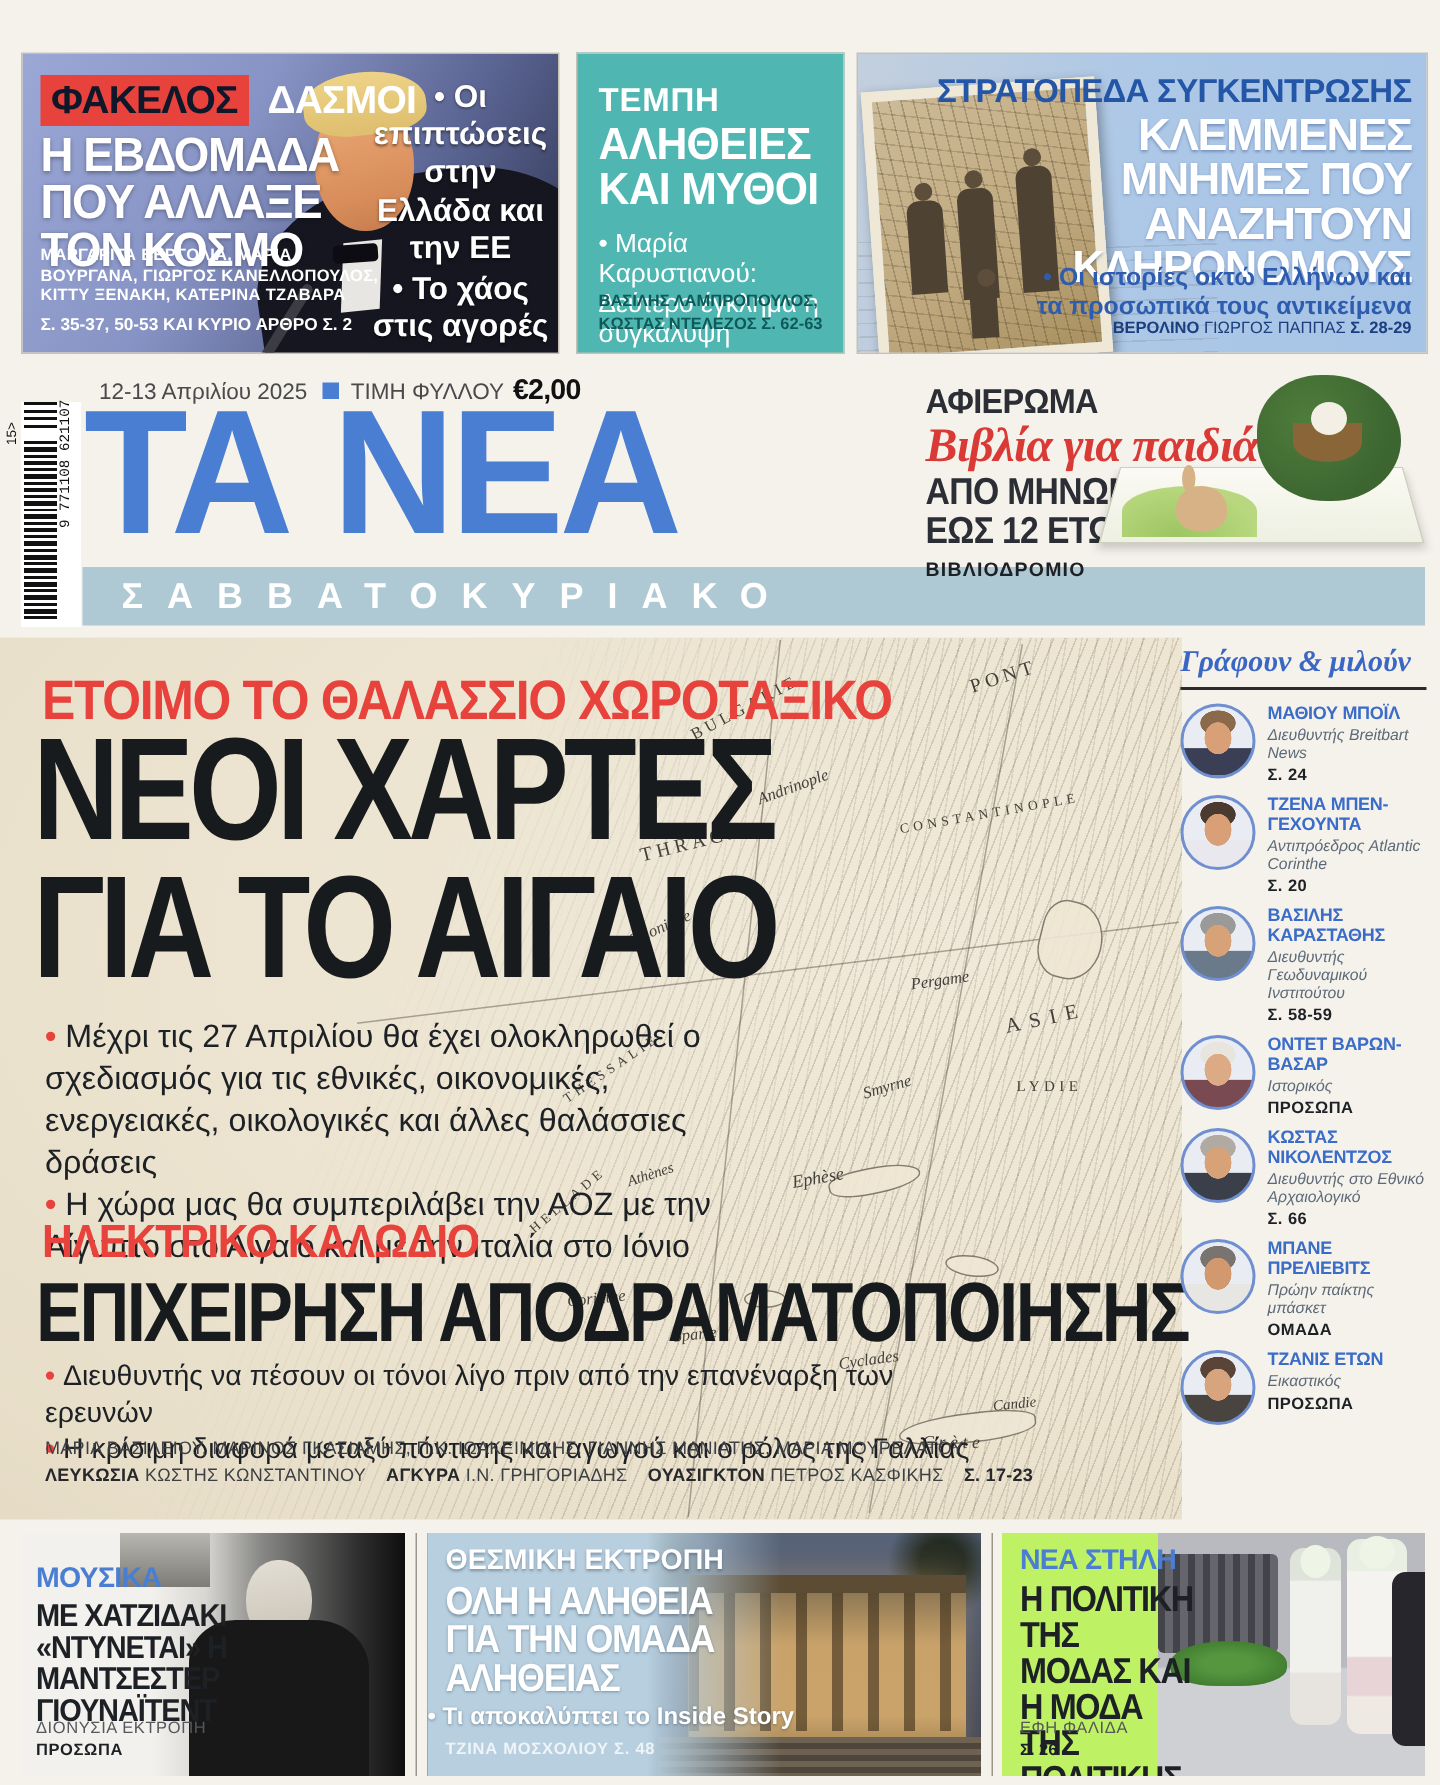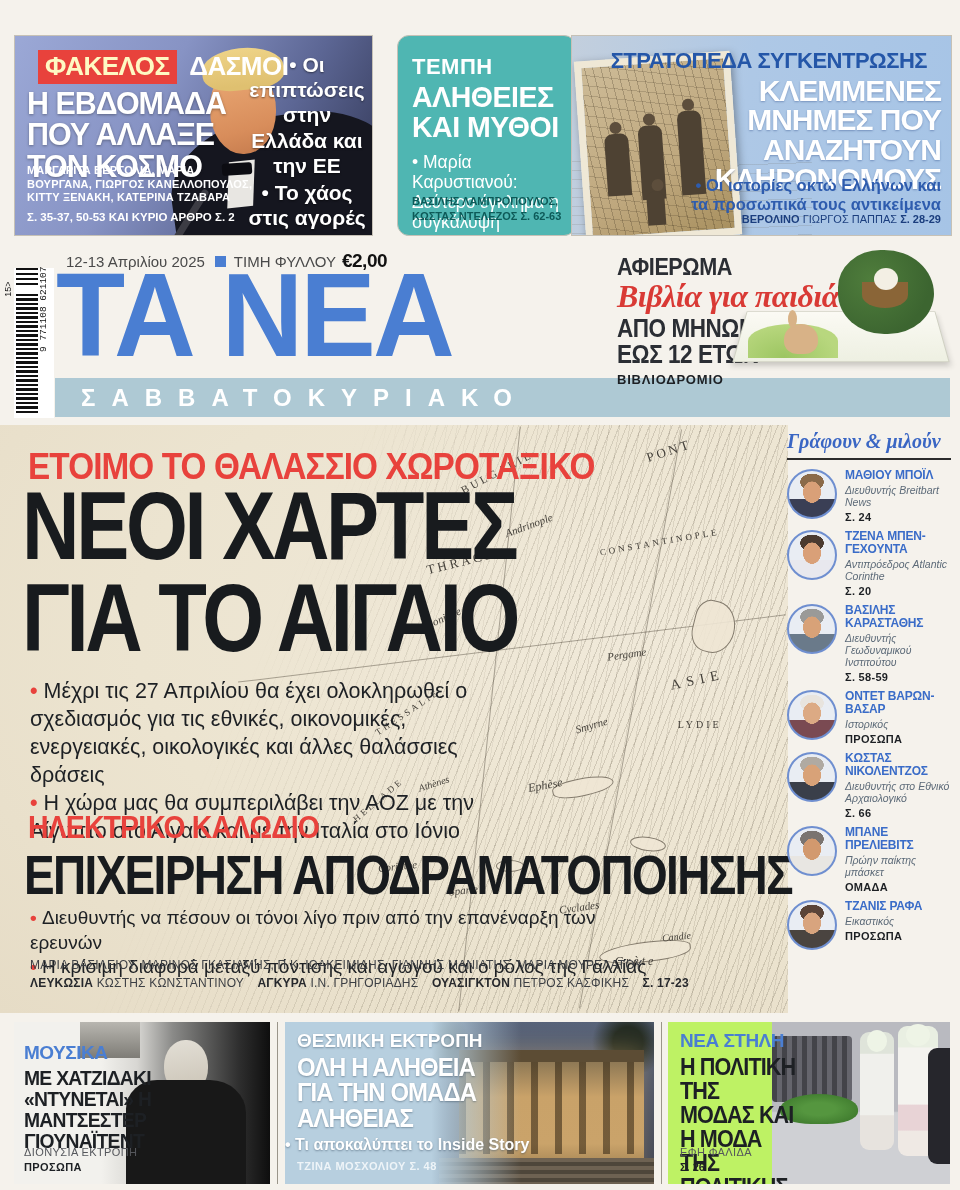--- a/index.html
+++ b/index.html
@@ -9,43 +9,43 @@
   
   .tbox{position:absolute;top:35px;height:199px;border:1px solid #c6c1b6;overflow:hidden;}
   #box-tariffs{left:14px;width:357px;background:linear-gradient(118deg,#9ba8d6 0%,#8793c4 38%,#5c6694 68%,#2e3350 100%);}
   .t-suit{position:absolute;right:-30px;bottom:-40px;width:230px;height:160px;background:#15161f;border-radius:45% 40% 0 0;transform:rotate(-8deg);}
   .t-shirt{position:absolute;right:118px;bottom:28px;width:26px;height:46px;background:#e8e6e2;transform:rotate(-6deg) skewX(-8deg);}
   .t-tie{position:absolute;right:120px;bottom:60px;width:30px;height:12px;background:#0c0c12;border-radius:3px;transform:rotate(-4deg);}
   .t-face{position:absolute;right:96px;top:30px;width:66px;height:88px;background:linear-gradient(165deg,#e8a571 15%,#d88d5b 70%,#c47a4c 100%);border-radius:46% 50% 48% 50%;}
   .t-hair{position:absolute;right:88px;top:12px;width:82px;height:42px;background:linear-gradient(180deg,#eed387 0%,#dfc070 90%);border-radius:55% 60% 40% 45%;transform:rotate(-6deg);}
   .t-mic{position:absolute;right:148px;bottom:10px;width:74px;height:7px;background:#3c3c44;transform:rotate(-58deg);border-radius:3px;}
   .kick-row{position:absolute;left:12px;top:14px;font-weight:800;font-size:26px;letter-spacing:-.5px;}
-  .kick-tag{background:#e8423c;color:#fef9c3;padding:1px 7px 2px;display:inline-block;margin-left:11px;}
+  .kick-tag{background:#e8423c;color:#0f172a;padding:1px 7px 2px;display:inline-block;}
   .kick-rest{color:#fff;margin-left:6px;}
   .hl-white{position:absolute;left:12px;top:52px;width:230px;color:#fff;font-weight:900;font-size:32px;line-height:.98;letter-spacing:-1px;transform:scaleX(.95);transform-origin:left top;text-shadow:0 1px 3px rgba(0,0,0,.35);}
   .t-bullets{position:absolute;right:4px;top:16px;width:122px;text-align:center;color:#fff;font-weight:700;font-size:21px;line-height:1.2;text-shadow:0 1px 2px rgba(0,0,0,.5);}
   .t-bullets .bl{margin-bottom:2px;}
   .t-bullets .bl::before{content:"• ";}
   .t-by{position:absolute;left:12px;bottom:30px;width:230px;color:#fff;font-weight:700;font-size:11px;line-height:1.25;letter-spacing:.2px;}
   .t-pg{position:absolute;left:12px;bottom:12px;color:#fff;font-weight:800;font-size:11.5px;}
 
-  #box-tempi{left:397px;width:177px;background:#4fb6b2;border-radius:12px;}
+  #box-tempi{left:384px;width:177px;background:#4fb6b2;}
   .tempi-kick{position:absolute;left:14px;top:18px;color:#fff;font-size:22px;font-weight:600;letter-spacing:.5px;}
   .tempi-hl{position:absolute;left:14px;top:46px;color:#fff;font-weight:900;font-size:30px;line-height:1.0;letter-spacing:-.5px;transform:scaleX(.95);transform-origin:left top;}
   .tempi-b{position:absolute;left:14px;top:116px;width:150px;color:#fff;font-size:17.5px;line-height:1.15;}
   .tempi-b::before{content:"• ";}
   .tempi-by{position:absolute;left:14px;bottom:12px;color:#0d5a58;font-weight:800;font-size:11px;line-height:1.3;}
 
   #box-camps{left:571px;width:379px;background:linear-gradient(100deg,#c3cfdd 0%,#aec8e6 45%,#a6c4e6 100%);}
   .old-letter{position:absolute;left:0;bottom:0;width:240px;height:78px;background:repeating-linear-gradient(-2deg,rgba(90,80,60,.28) 0 1px,transparent 1px 9px);opacity:.5;}
   .oldphoto{position:absolute;left:8px;top:20px;width:142px;height:170px;background:linear-gradient(150deg,#cdbb97 0%,#bfa87e 60%,#a8905f 100%);border:7px solid #efe8d6;transform:rotate(-4deg);box-shadow:2px 3px 8px rgba(0,0,0,.35);}
   .net{position:absolute;inset:0;background:repeating-linear-gradient(80deg,rgba(60,48,30,.25) 0 1px,transparent 1px 8px),repeating-linear-gradient(10deg,rgba(60,48,30,.2) 0 1px,transparent 1px 10px);}
   .fig{position:absolute;width:24px;background:#4e4233;border-radius:8px 8px 0 0;}
   .fig::before{content:"";position:absolute;top:-12px;left:6px;width:12px;height:12px;border-radius:50%;background:#5d4e3c;}
-  .camps-kick{position:absolute;right:24px;top:12px;color:#2456a8;font-weight:700;font-size:22px;letter-spacing:-.5px;}
+  .camps-kick{position:absolute;right:10px;top:12px;color:#2456a8;font-weight:700;font-size:22px;letter-spacing:-.5px;}
   .camps-hl{position:absolute;right:10px;top:40px;width:250px;text-align:right;color:#fff;font-weight:900;font-size:30px;line-height:.98;letter-spacing:-1px;text-shadow:0 1px 2px rgba(40,70,130,.4);}
   .camps-b{position:absolute;right:10px;top:140px;width:255px;text-align:right;color:#2e5cae;font-weight:600;font-size:16.5px;line-height:1.15;}
   .camps-b::before{content:"• ";}
   .camps-by{position:absolute;right:10px;bottom:10px;font-size:11px;color:#1b3e7e;}
   .camps-by .b{font-weight:800;}
 
   
   .barcode{position:absolute;left:14px;top:268px;width:40px;height:150px;background:#fff;}
   .bc-bars{position:absolute;left:2px;top:26px;width:22px;height:120px;background:repeating-linear-gradient(180deg,#111 0 2px,#fff 2px 4px,#111 4px 7px,#fff 7px 9px);}
   .bc-bars-addon{position:absolute;left:2px;top:0;width:22px;height:20px;background:repeating-linear-gradient(180deg,#111 0 2px,#fff 2px 5px);}
@@ -345,21 +345,21 @@
       <div class="avatar" style="--skin:#d2996e;--hair:#7a7470;--shirt:#e8e6e2;"></div>
       <div class="cinfo">
           <div class="cname">ΜΠΑΝΕ ΠΡΕΛΙΕΒΙΤΣ</div>
         <div class="crole">Πρώην παίκτης μπάσκετ</div>
         <div class="cpage">ΟΜΑΔΑ</div>
         </div>
     </div>
     <div class="contrib">
       <div class="avatar" style="--skin:#d8a47e;--hair:#5a4438;--shirt:#4a4440;"></div>
       <div class="cinfo">
-          <div class="cname">ΤΖΑΝΙΣ ΡΑΦΑ</div>
+          <div class="cname">ΤΖΑΝΙΣ ΕΤΩΝ</div>
         <div class="crole">Εικαστικός</div>
         <div class="cpage">ΠΡΟΣΩΠΑ</div>
         </div>
     </div>
   </div>
 
   <div class="bbox" id="b-music">
     <div class="bw-win"></div>
     <div class="bw-face"></div>
     <div class="bw-body"></div>

